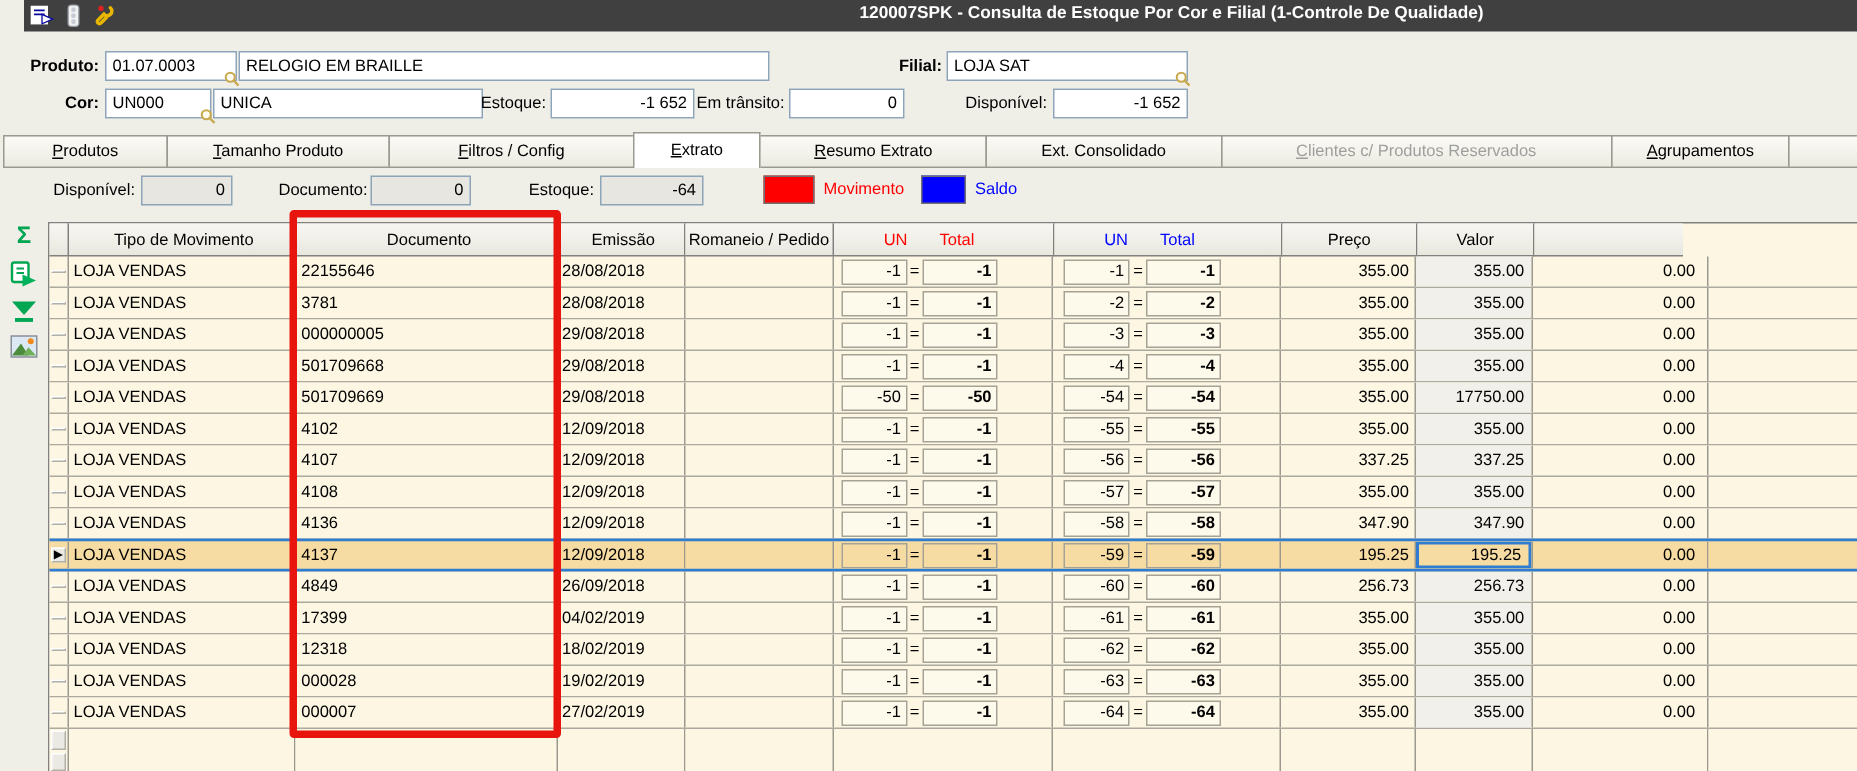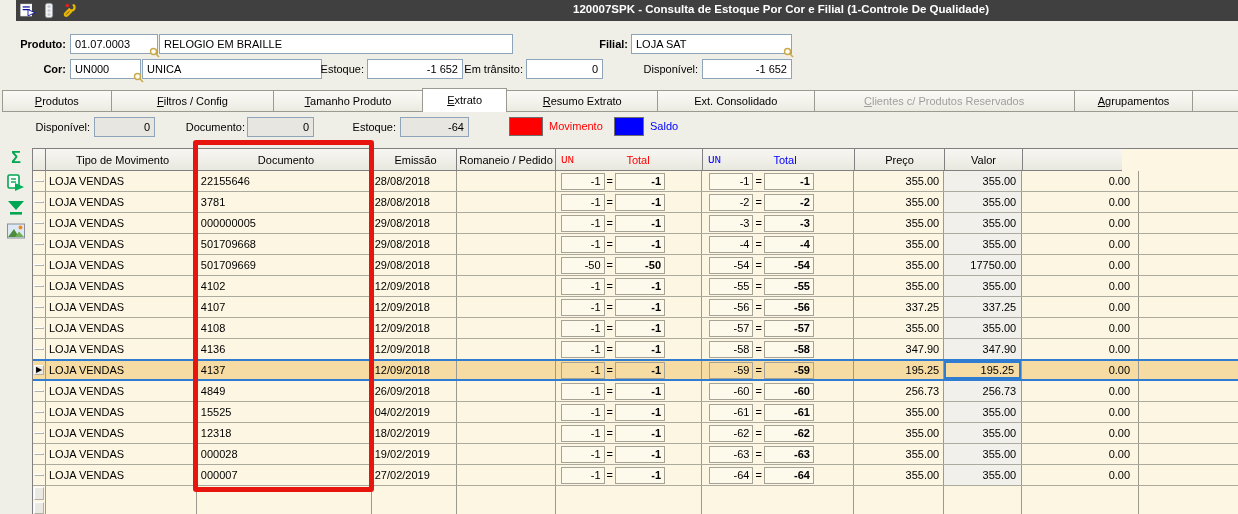--- a/index.html
+++ b/index.html
@@ -63,21 +63,21 @@
              display:flex; align-items:center; justify-content:center; }
   .arrow { font-size:8px; line-height:8px; }
   .ubox, .tbox { border:1px solid #A5A396; background:#FDF9EB; height:17px; line-height:15px;
                  text-align:right; padding:0 3px; }
   .ubox { width:44px; }
   .tbox { width:50px; font-weight:bold; margin-left:2px; }
   .grow.selected .ubox, .grow.selected .tbox { background:#F6DCA2; }
   .eqs { margin-left:2px; }
   .val-box { width:100%; height:100%; display:flex; align-items:center; justify-content:flex-end; padding-right:5px; }
   .val-box.focused { border:2px solid #2F7CD0; }
-  .hdr-un { width:44px; text-align:left;font-family:Liberation Mono, monospace; }
+  .hdr-un { width:44px; text-align:right; }
   .hdr-tot { width:50px; text-align:center; margin-left:8px; }
   .hgroup { justify-content:flex-start; padding-left:5px; }
   .grid-tail { height:29px; }
   .tail-cell { border-right:1px solid #9C9A8F; background:#FCF6E2; }
   .tail-sel { display:flex; flex-direction:column; }
 
   
   .annotation { position:absolute; left:193px; top:140px; width:181px; height:352px;
                 border:5px solid #E8150F; border-radius:3px; z-index:5; pointer-events:none; }
 </style>
@@ -146,22 +146,22 @@
       <circle cx="4.5" cy="4.5" r="3" fill="#FFFDF0" stroke="#C9A94E" stroke-width="1.4"></circle>
       <line x1="6.8" y1="6.8" x2="10" y2="10" stroke="#C9A94E" stroke-width="1.6"></line>
     </svg>
   <svg class="mag" style="left:783px; top:47px;" viewBox="0 0 11 11">
       <circle cx="4.5" cy="4.5" r="3" fill="#FFFDF0" stroke="#C9A94E" stroke-width="1.4"></circle>
       <line x1="6.8" y1="6.8" x2="10" y2="10" stroke="#C9A94E" stroke-width="1.6"></line>
     </svg>
 
   <div class="tabstrip">
       <div class="tab" style="width: 110px;"><u>P</u>rodutos</div>
+      <div class="tab" style="width: 150px;"><u>T</u>amanho Produto</div>
       <div class="tab" style="width: 164px;"><u>F</u>iltros / Config</div>
-      <div class="tab" style="width: 150px;"><u>T</u>amanho Produto</div>
       <div class="tab active" style="width: 86px;"><u>E</u>xtrato</div>
       <div class="tab" style="width: 152px;"><u>R</u>esumo Extrato</div>
       <div class="tab" style="width: 158px;">Ext. Consolidado</div>
       <div class="tab disabled" style="width: 262px;"><u>C</u>lientes c/ Produtos Reservados</div>
       <div class="tab" style="width: 120px;"><u>A</u>grupamentos</div>
       <div class="tab" style="width: 120px;">Trâns</div>
     </div>
 
   <div class="lbl" style="left:20px; top:118px; width:70px;">Disponível:</div>
   <div class="fld num gray" style="left:94px; top:117px; width:61px;">
@@ -493,21 +493,21 @@
             <div class="val-box">256.73</div>
           </div>
           <div class="cell c-desp">0.00</div>
           <div class="cell c-extra"></div>
         </div>
         <div class="grow">
           <div class="cell c-sel">
             <div class="sel-box"></div>
           </div>
           <div class="cell c-tipo">LOJA VENDAS</div>
-          <div class="cell c-doc">15525</div>
+          <div class="cell c-doc">17399</div>
           <div class="cell c-emi">04/02/2019</div>
           <div class="cell c-rom"></div>
           <div class="cell c-mov">
             <div class="ubox">-1</div>
             <span class="eqs">=</span>
             <div class="tbox">-1</div>
           </div>
           <div class="cell c-sal">
             <div class="ubox">-61</div>
             <span class="eqs">=</span>

